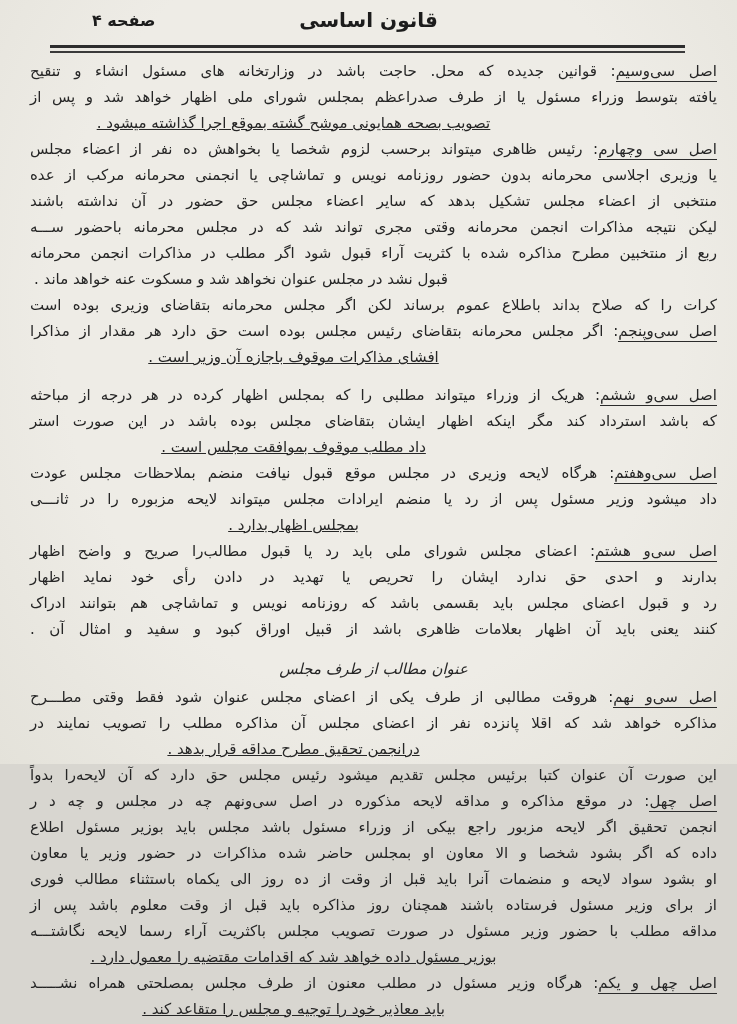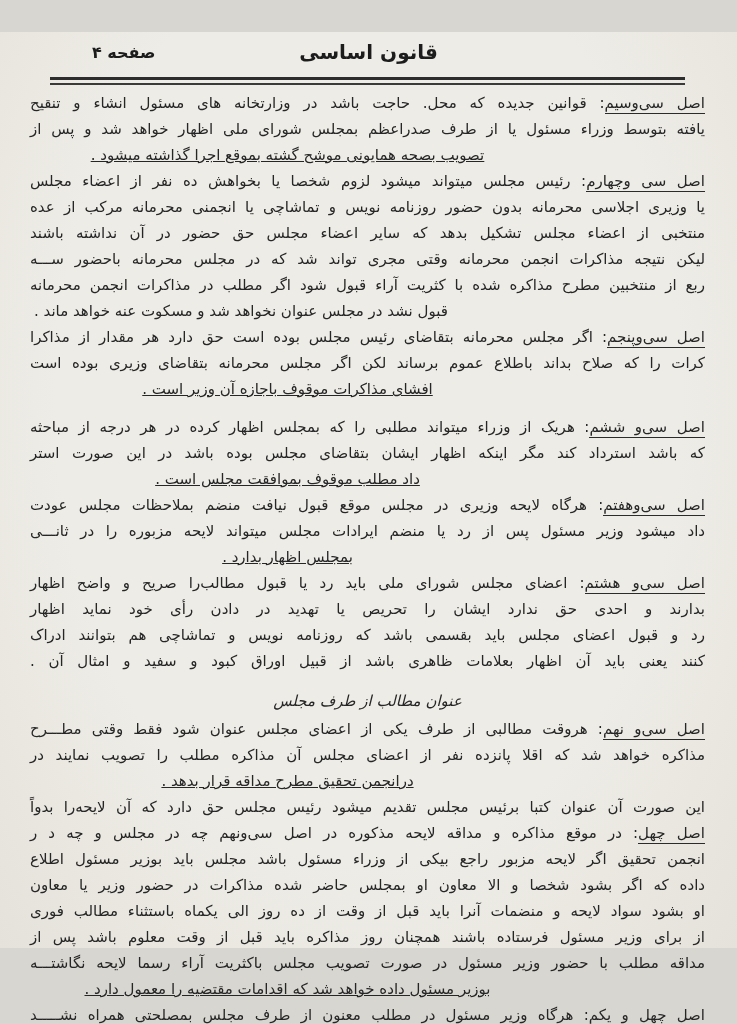--- a/index.html
+++ b/index.html
@@ -2,45 +2,44 @@
 <html lang="fa" dir="rtl"><head>
 <meta charset="utf-8">
 <style>
   html,body{margin:0;padding:0;}
   body{
     width:737px;height:1024px;overflow:hidden;
     background:#d8d6d0;
     font-family:"DejaVu Sans", sans-serif;
   }
   .page{
-    position:relative;width:737px;height:916px;
+    position:relative;width:737px;height:764px;
     background:#ebe9e3;
     background-image:radial-gradient(ellipse at 50% 40%, #eeece6 60%, #e4e2da 100%);
     color:#222;
     direction:rtl;
-    margin-top:32px;
   }
   
   .hdr{position:relative;height:44px;}
   .title{
     position:absolute;top:8px;right:0;left:0;margin:0;
     text-align:center;font-size:20px;font-weight:bold;color:#1c1c1c;
   }
   .page-label{
     position:absolute;top:11px;left:92px;
     font-size:16px;font-weight:bold;color:#1c1c1c;
   }
   .rule{
     height:3px;margin:1px 52px 0 50px;
     border-top:3px solid #2d2d2d;
     border-bottom:2px solid #3a3a3a;
   }
   
   .content{
-    position:absolute;top:58px;right:32px;left:30px;
+    position:absolute;top:58px;right:20px;left:30px;
     font-size:15px;color:#262626;
   }
   .line{
     line-height:26px;
     text-align:justify;text-align-last:justify;
     white-space:nowrap;
   }
   .article-label{
     border-bottom:1.5px solid #2b2b2b;
     padding-bottom:1px;
@@ -67,30 +66,30 @@
     <h1 class="title">قانون اساسی</h1>
   </div>
   <div class="rule"></div>
   <div class="content" id="content">
       <div class="article">
         <div class="line"><span class="article-label">اصل سی‌وسیم</span><span>: قوانین جدیده که محل. حاجت باشد در وزارتخانه های مسئول انشاء و تنقیح</span></div>
         <div class="line">یافته بتوسط وزراء مسئول یا از طرف صدراعظم بمجلس شورای ملی اظهار خواهد شد و پس از</div>
         <div class="line last-center">تصویب بصحه همایونی موشح گشته بموقع اجرا گذاشته میشود .</div>
       </div>
       <div class="article">
-        <div class="line"><span class="article-label">اصل سی وچهارم</span><span>: رئیس مجلس میتواند میشود لزوم شخصا یا بخواهش ده نفر از اعضاء مجلس</span></div>
+        <div class="line"><span class="article-label">اصل سی وچهارم</span><span>: رئیس ظاهری میتواند برحسب لزوم شخصا یا بخواهش ده نفر از اعضاء مجلس</span></div>
         <div class="line">یا وزیری اجلاسی محرمانه بدون حضور روزنامه نویس و تماشاچی یا انجمنی محرمانه مرکب از عده</div>
         <div class="line">منتخبی از اعضاء مجلس تشکیل بدهد که سایر اعضاء مجلس حق حضور در آن نداشته باشند</div>
         <div class="line">لیکن نتیجه مذاکرات انجمن محرمانه وقتی مجری تواند شد که در مجلس محرمانه باحضور ســـه</div>
         <div class="line">ربع از منتخبین مطرح مذاکره شده با کثریت آراء قبول شود اگر مطلب در مذاکرات انجمن محرمانه</div>
         <div class="line last-left">قبول نشد در مجلس عنوان نخواهد شد و مسکوت عنه خواهد ماند .</div>
       </div>
       <div class="article">
+        <div class="line">کرات را که صلاح بداند باطلاع عموم برساند لکن اگر مجلس محرمانه بتقاضای وزیری بوده است</div>
         <div class="line"><span class="article-label">اصل سی‌وپنجم</span><span>: اگر مجلس محرمانه بتقاضای رئیس مجلس بوده است حق دارد هر مقدار از مذاکرا</span></div>
-        <div class="line">کرات را که صلاح بداند باطلاع عموم برساند لکن اگر مجلس محرمانه بتقاضای وزیری بوده است</div>
         <div class="line last-center">افشای مذاکرات موقوف باجازه آن وزیر است .</div>
       </div>
       <div class="article gap-top">
         <div class="line"><span class="article-label">اصل سی‌و ششم</span><span>: هریک از وزراء میتواند مطلبی را که بمجلس اظهار کرده در هر درجه از مباحثه</span></div>
         <div class="line">که باشد استرداد کند مگر اینکه اظهار ایشان بتقاضای مجلس بوده باشد در این صورت استر</div>
         <div class="line last-center">داد مطلب موقوف بموافقت مجلس است .</div>
       </div>
       <div class="article">
         <div class="line"><span class="article-label">اصل سی‌وهفتم</span><span>: هرگاه لایحه وزیری در مجلس موقع قبول نیافت منضم بملاحظات مجلس عودت</span></div>
         <div class="line">داد میشود وزیر مسئول پس از رد یا منضم ایرادات مجلس میتواند لایحه مزبوره را در ثانـــی</div>

